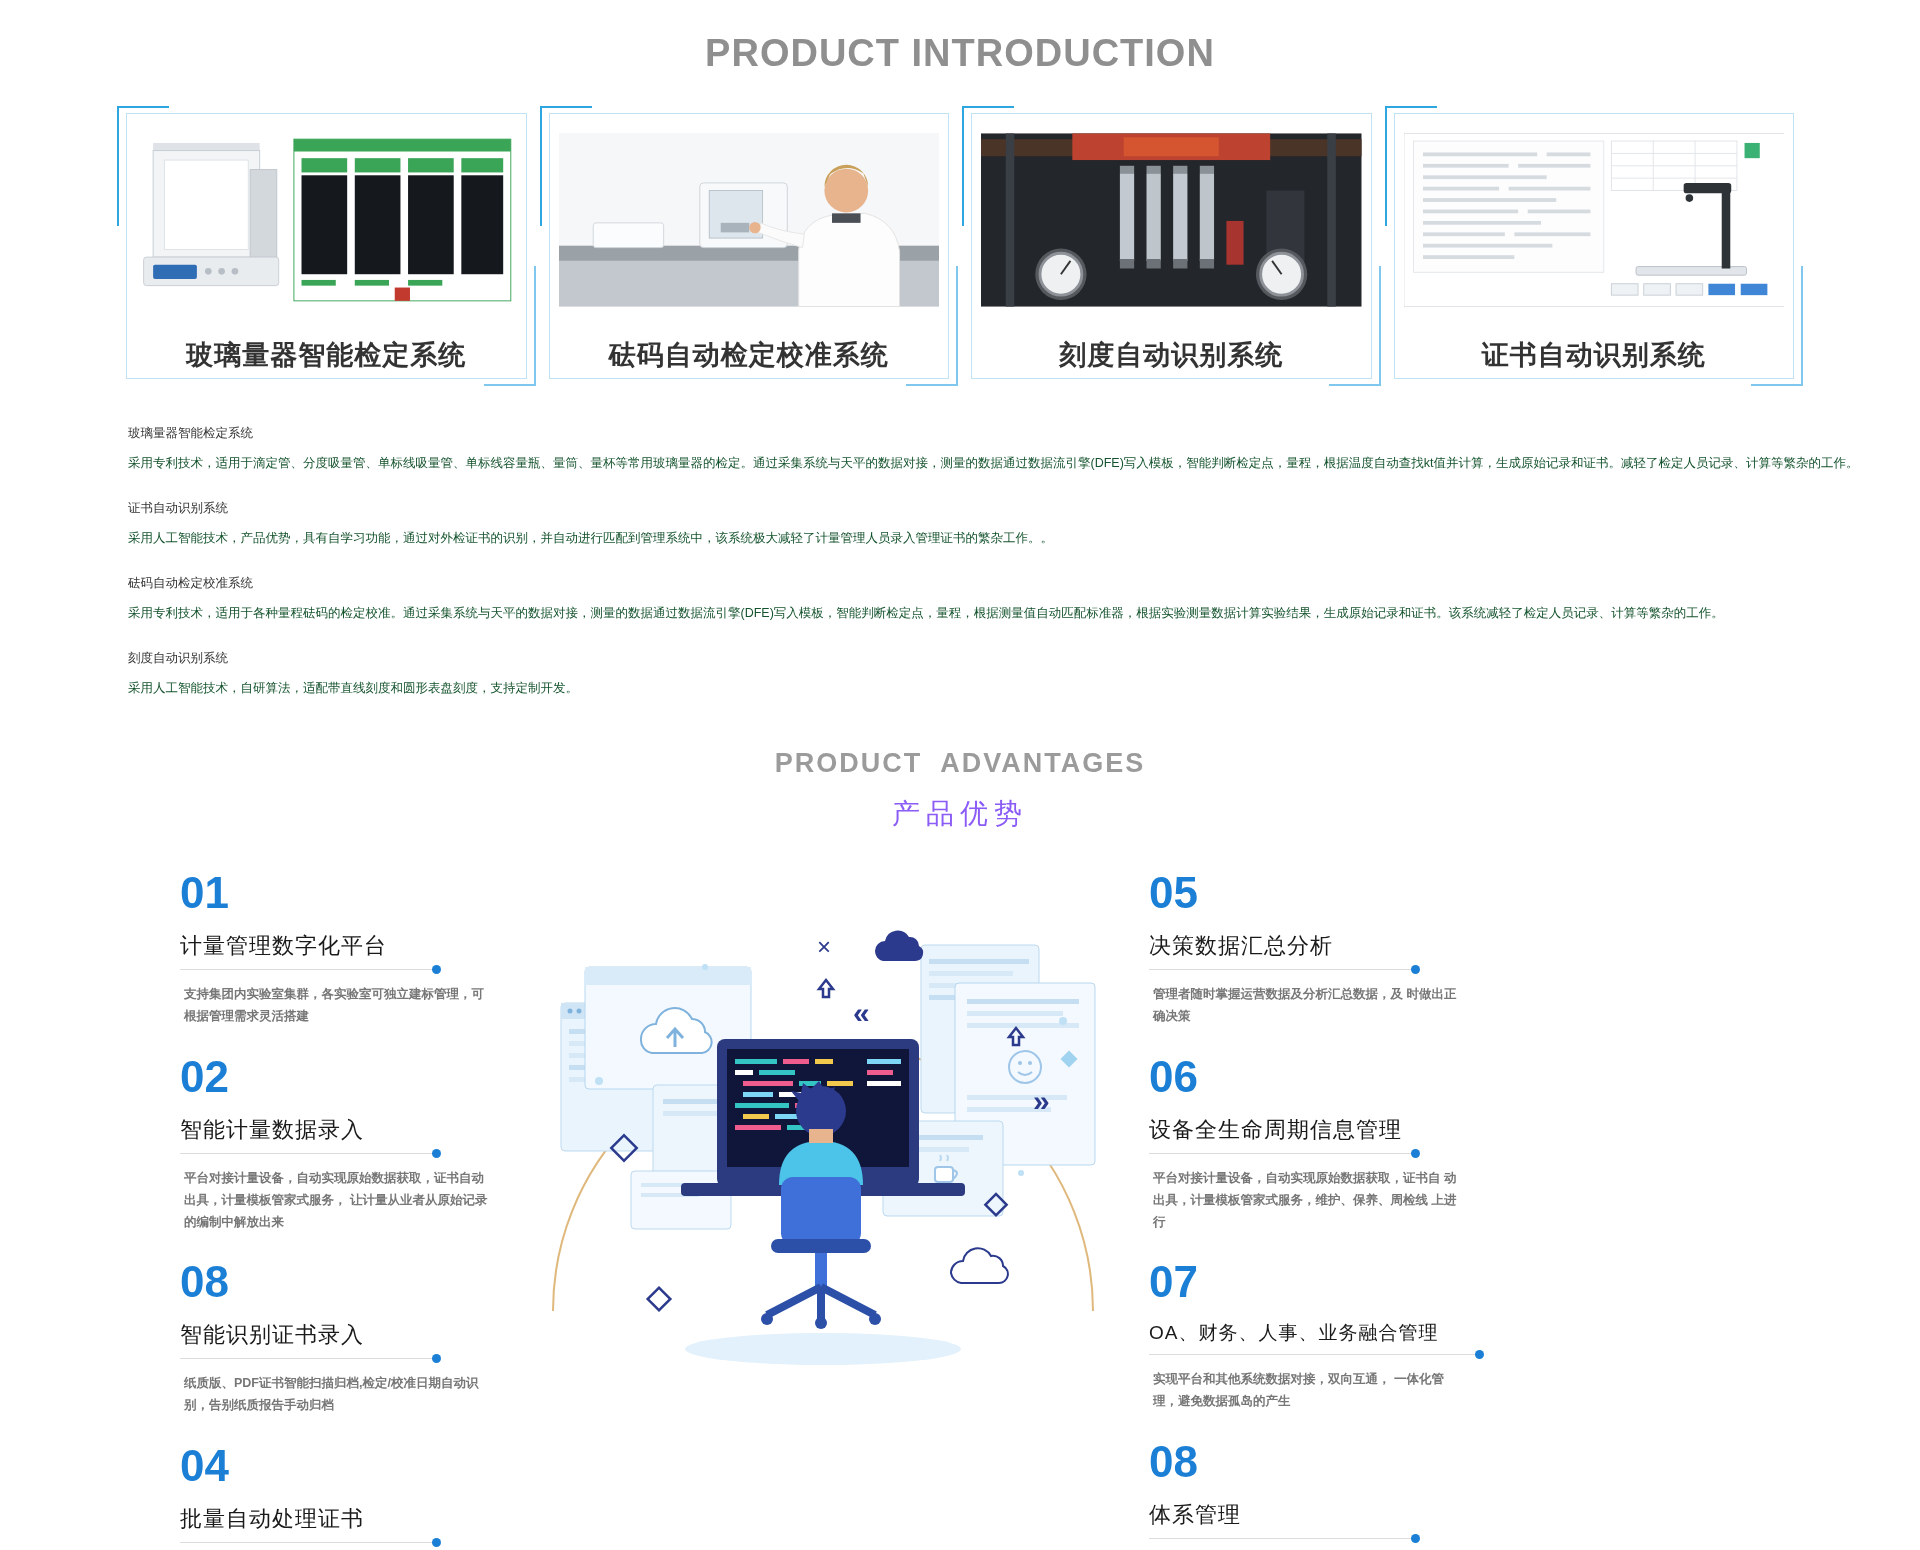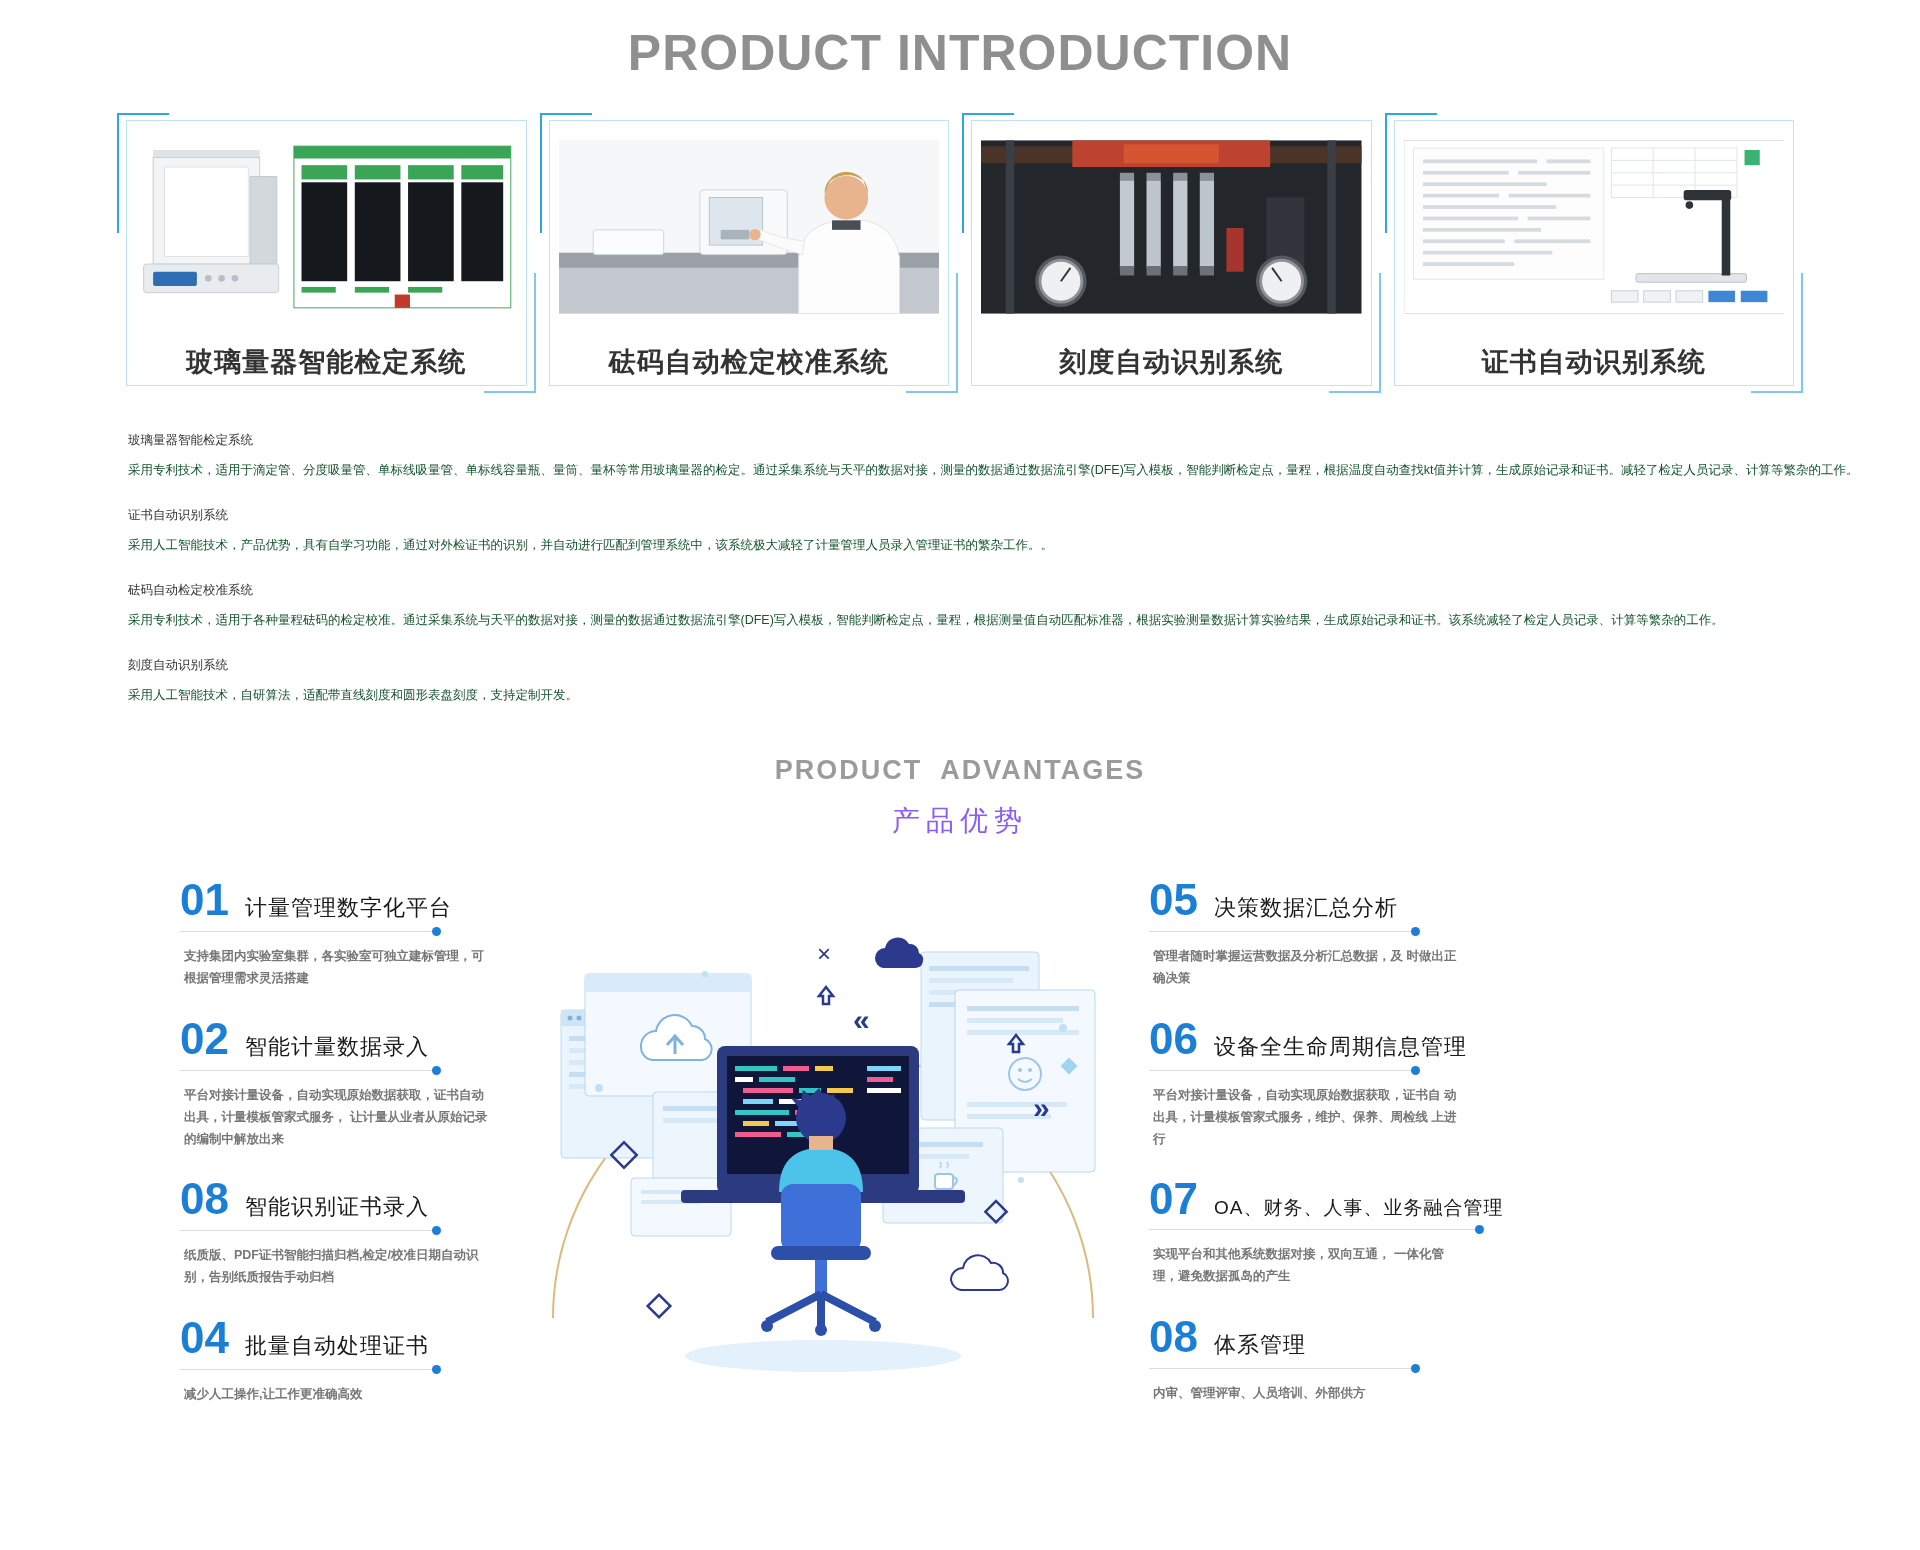--- a/index.html
+++ b/index.html
@@ -1,21 +1,21 @@
 <!DOCTYPE html>
 <html><head>
 <meta charset="utf-8">
 <style>
   * { box-sizing: border-box; margin: 0; padding: 0; }
   html,body { width:1920px; height:1550px; background:#ffffff; overflow:hidden;
     font-family:"Liberation Sans","DejaVu Sans",sans-serif; }
 
   
-  .sec-title-en { text-align:center; font-size:50px; font-weight:700; color:#8f8f8f;
-    letter-spacing:1px; padding-top:24px; white-space:pre; }
+  .sec-title-en { text-align:center; font-size:38px; font-weight:700; color:#8f8f8f;
+    letter-spacing:1px; padding-top:32px; white-space:pre; }
   .adv-title-en { text-align:center; font-size:27px; font-weight:700; color:#9b9b9b;
     letter-spacing:2px; margin-top:50px; white-space:pre; }
   .adv-title-cn { text-align:center; font-size:28px; font-weight:400; color:#8b5cf6;
     margin-top:16px; letter-spacing:6px; }
 
   
   .cards-row { display:flex; gap:26px; margin:44px 128px 0; }
   .card { flex:1; position:relative; padding:10px 8px 6px; }
   .frame { position:absolute; inset:-6px -2px 0 -2px; border:1px solid #bfe2f5; pointer-events:none; }
   .corner-tl { position:absolute; top:-13px; left:-11px; width:52px; height:120px;
@@ -32,21 +32,21 @@
   .desc-section { margin:46px 0 0 128px; width:1775px; }
   .desc-item { margin-bottom:27px; }
   .desc-heading { font-size:12.5px; color:#333; margin-bottom:11px; }
   .desc-body { font-size:12.5px; color:#14532d; line-height:1.6; }
 
   
   .adv-grid { display:flex; margin:38px 0 0 180px; align-items:flex-start; }
   .adv-col { width:335px; }
   .adv-col-right { width:390px; margin-left:18px; }
   .adv-item { margin-bottom:27px; }
-  .adv-head { display:flex; align-items:baseline; gap:16px; }
+  .adv-head { display:flex; align-items:baseline; gap:16px;flex-direction:column; }
   .adv-num { font-size:44px; font-weight:700; color:#1b7fd6; line-height:1; }
   .adv-name { font-size:22px; font-weight:400; color:#1a1a1a; letter-spacing:1px; white-space:nowrap; }
   .adv-name.small { font-size:19px; }
   .adv-line { position:relative; height:1px; background:#dcdcdc; width:256px; margin-top:8px; }
   .adv-col-right .adv-line { width:266px; }
   .adv-line.long { width:330px; }
   .adv-line::after { content:""; position:absolute; right:-5px; top:-4px; width:9px; height:9px;
     border-radius:50%; background:#1b7fd6; }
   .adv-desc { margin:14px 0 0 4px; font-size:12.5px; color:#777; line-height:1.75; width:305px;font-weight:bold; }
 

